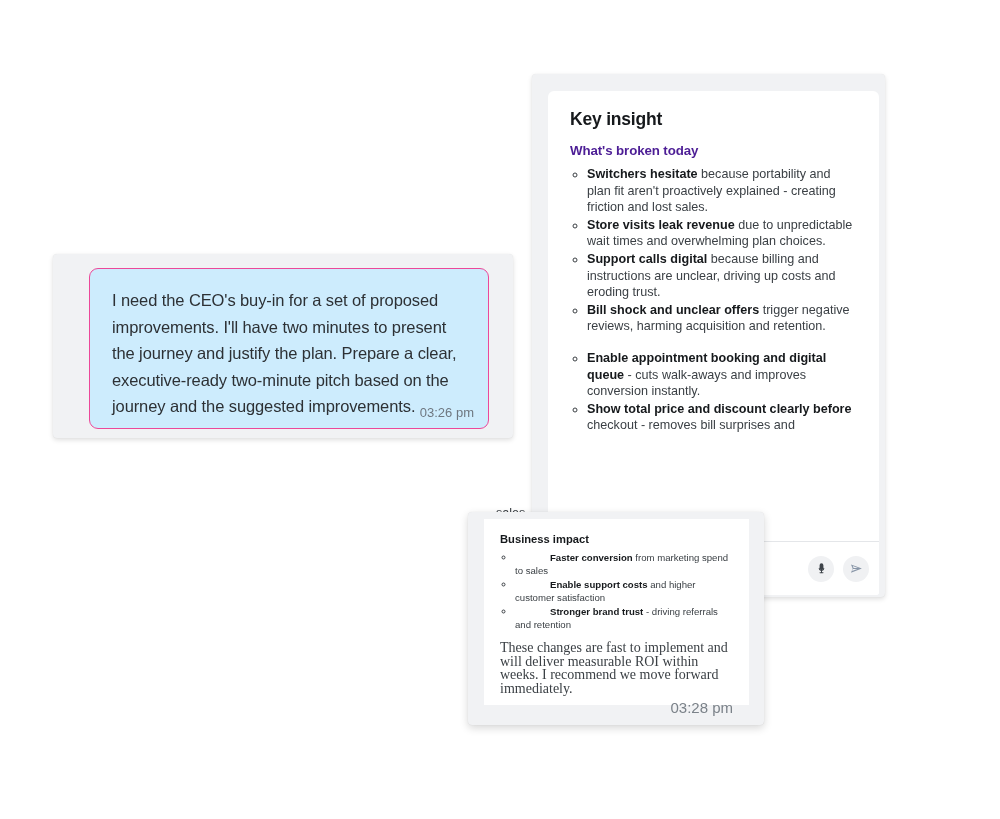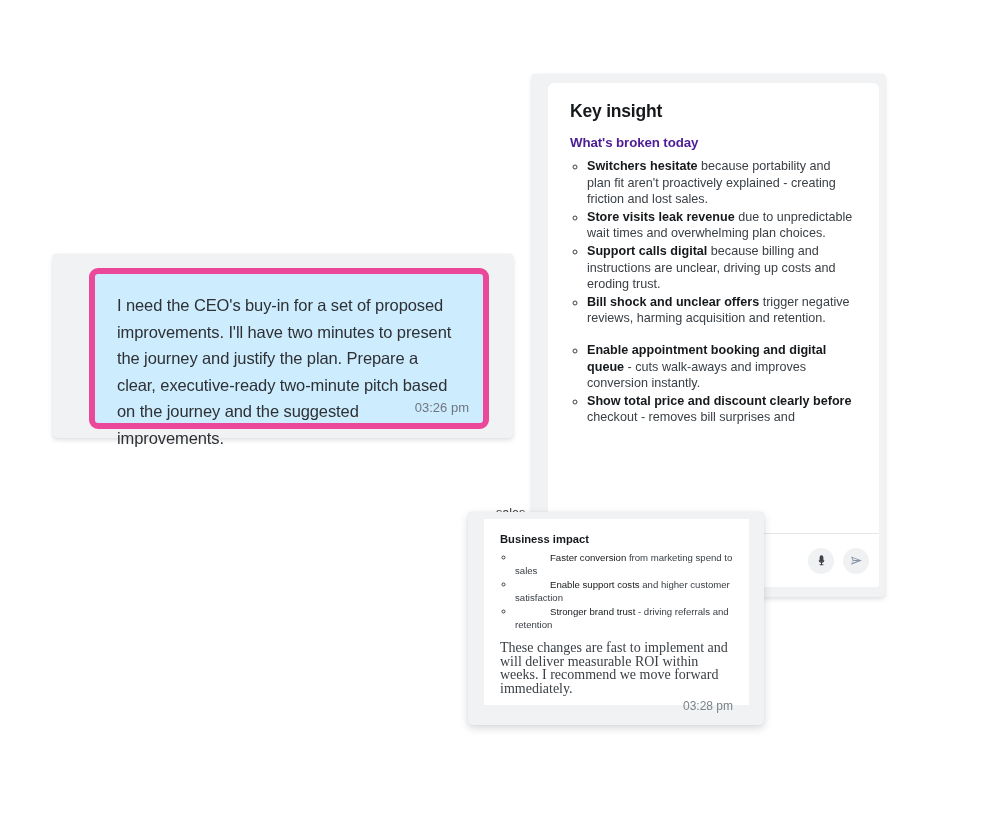--- a/index.html
+++ b/index.html
@@ -20,42 +20,42 @@
     box-shadow:0 2px 5px rgba(0,0,0,0.13), 0 0 1px rgba(0,0,0,0.10);
   }
 
   
   #user-panel { left:53px; top:254px; width:460px; height:184px; }
   .user-bubble {
     position:absolute;
     left:36px; top:14px;
     width:400px; height:161px;
     background:#cdecfd;
-    border:6px solid #ec4899;
+    border:1px solid #ec4899;
     border-radius:9px;
     padding:18px 22px 8px 22px;
   }
   .user-text {
     font-size:16.5px;
     line-height:26.5px;
     color:#2d3135;
     letter-spacing:-0.1px;
   }
   .user-time {
     position:absolute;
     right:14px; bottom:8px;
     font-size:13px;
     color:#6e7780;
   }
 
   
   #assistant-panel { left:532px; top:74px; width:353px; height:523px; }
   .assistant-card {
     position:absolute;
-    left:16px; top:9px;
+    left:16px; top:17px;
     width:331px; height:504px;
     background:#ffffff;
     border-radius:6px 6px 3px 3px;
     overflow:hidden;
   }
   .assistant-body {
     padding:18px 22px 6px 22px;
   }
   .a-h1 {
     font-size:17.5px;
@@ -135,30 +135,30 @@
     list-style:circle outside;
     margin:0 0 10px 0;
     padding-left:15px;
   }
   ul.o-list li {
     font-size:9.6px;
     line-height:13.4px;
     color:#3b4045;
     margin-bottom:0px;
   }
-  ul.o-list li b { color:#16191c; font-weight:normal;padding-left:35px; }
+  ul.o-list li b { color:#16191c; font-weight:bold;padding-left:35px; }
   .o-p {
     font-size:14px;
     line-height:13.4px;
     color:#3b4045;
     font-family:Liberation Serif, serif;
   }
   .o-time {
     text-align:right;
-    font-size:12px;
+    font-size:15px;
     color:#7b8289;
     margin-top:4px;
   }
 
   
   .ghost-sliver {
     position:absolute;
     left:496px; top:505px;
     width:34px; height:12px;
     overflow:hidden;

